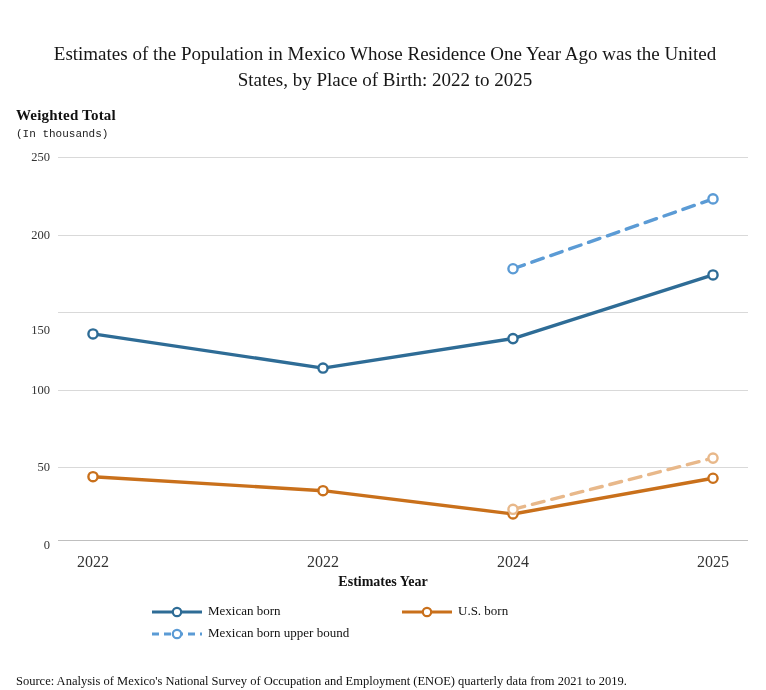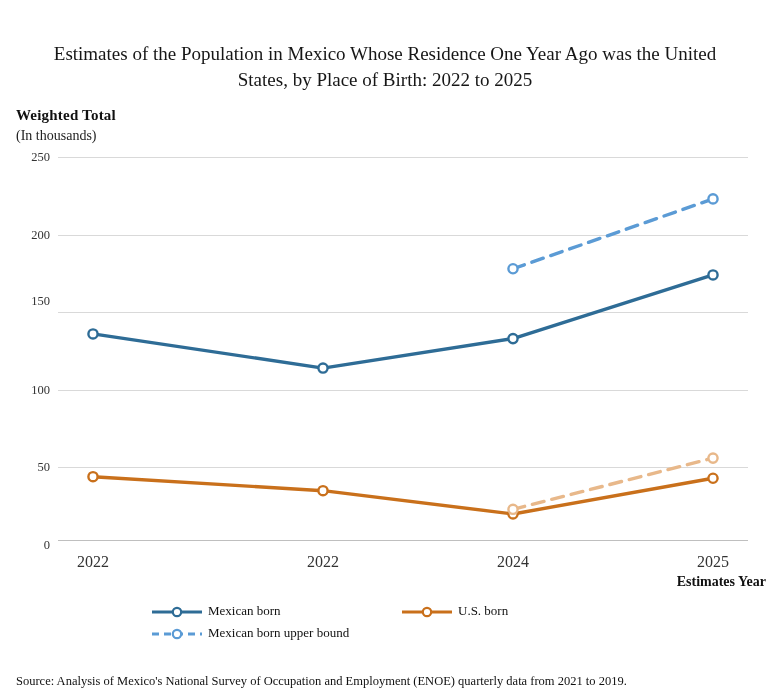--- a/index.html
+++ b/index.html
@@ -39,22 +39,22 @@
     left: 16px;
   }
   .weighted-total {
     font-size: 15px;
     font-weight: bold;
     font-family: "Liberation Serif", serif;
     color: #111;
     letter-spacing: .2px;
   }
   .in-thousands {
-    font-size: 14px;
-    font-family: Liberation Serif, serif;
+    font-size: 11px;
+    font-family: Liberation Mono, monospace;
     color: #222;
     margin-top: 4px;
   }
   
   .plot {
     position: absolute;
     left: 58px;
     top: 128px;
     width: 690px;
     height: 384px;
@@ -90,21 +90,21 @@
     transform: translateX(-50%);
     font-size: 16px;
     color: #333;
     font-family: "Liberation Serif", serif;
   }
   .x-axis-title {
     position: absolute;
     top: 545px;
     left: 0;
     width: 766px;
-    text-align: right;
+    text-align: center;
     font-size: 14px;
     font-weight: bold;
     font-family: "Liberation Serif", serif;
     color: #111;
   }
   svg.series-svg {
     position: absolute;
     left: 0;
     top: 0;
     width: 690px;
@@ -161,21 +161,21 @@
 
   <div class="plot">
 
     <div class="gridline" style="top:0px;"></div>
     <div class="ytick" style="top:0px;">250</div>
 
     <div class="gridline" style="top:77.6px;"></div>
     <div class="ytick" style="top:77.6px;">200</div>
 
     <div class="gridline" style="top:155.2px;"></div>
-    <div class="ytick" style="top:144px;font-family:Liberation Serif, serif;">150</div>
+    <div class="ytick" style="top:173px;font-family:Liberation Serif, serif;">150</div>
 
     <div class="gridline" style="top:232.8px;"></div>
     <div class="ytick" style="top:232.8px;">100</div>
 
     <div class="gridline" style="top:310.4px;"></div>
     <div class="ytick" style="top:310.4px;">50</div>
 
     <div class="axis-bottom"></div>
     <div class="ytick" style="top:388px;">0</div>
 

